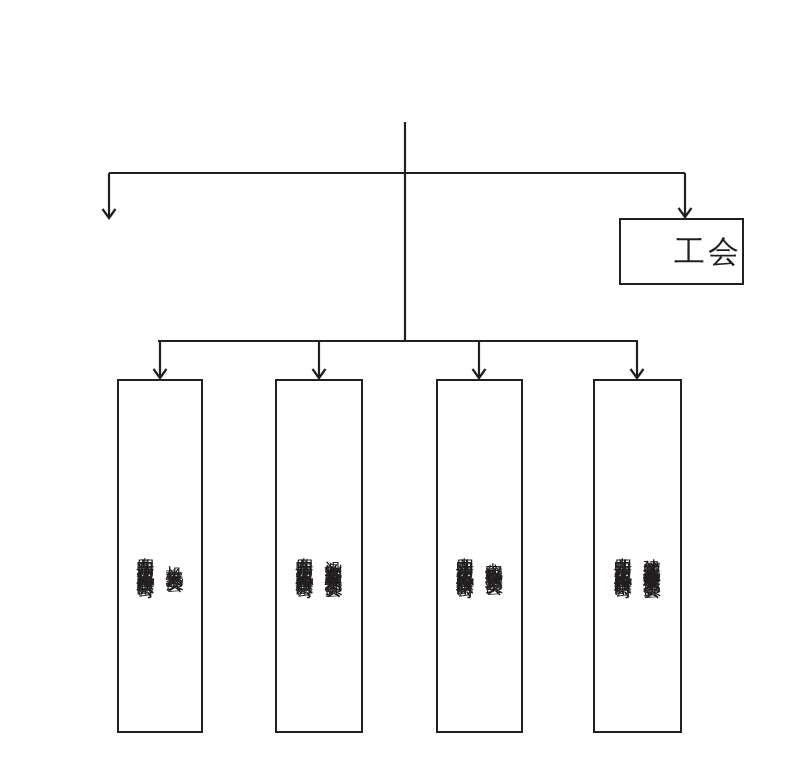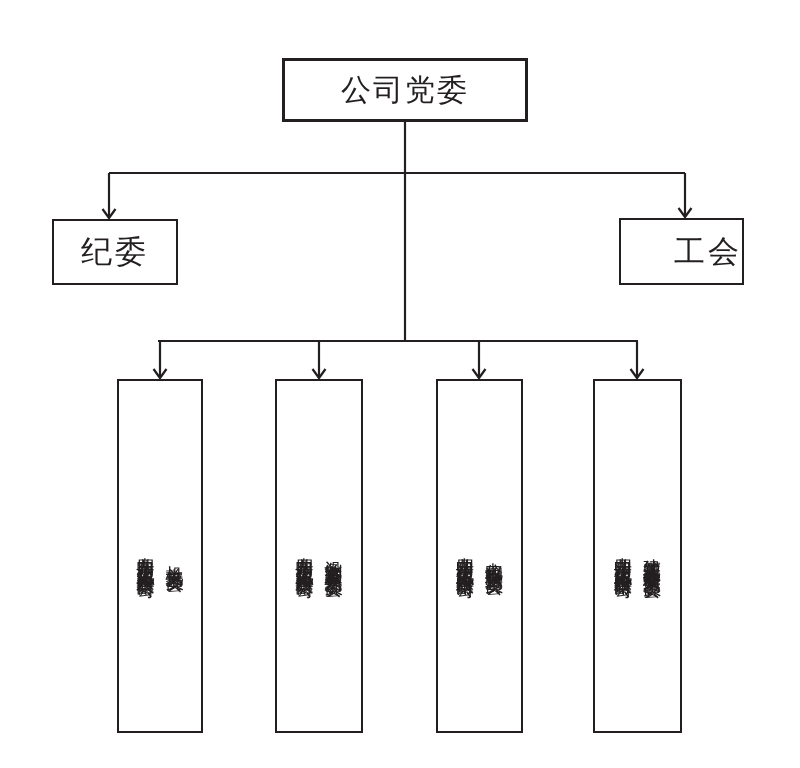--- a/index.html
+++ b/index.html
@@ -86,27 +86,21 @@
 
       <path d="M102.5 209 L109 218 L115.5 209"></path>
       <path d="M678.5 208 L685 217 L691.5 208"></path>
       <path d="M153.5 369 L160 378 L166.5 369"></path>
       <path d="M312.5 369 L319 378 L325.5 369"></path>
       <path d="M472.5 369 L479 378 L485.5 369"></path>
       <path d="M630.5 369 L637 378 L643.5 369"></path>
     </g>
   </svg>
 
-  <div class="node node-root">
-    <span class="label">公司党委</span>
-  </div>
 
-  <div class="node node-l2 node-jiwei">
-    <span class="label">纪委</span>
-  </div>
   <div class="node node-l2 node-gonghui">
     <span class="label">工会</span>
   </div>
 
   <div class="node node-branch branch-1">
     <div class="vcol vcol-company">中共四川泸天化弘旭工程建设有限公司</div>
     <div class="vcol vcol-dept">机关支部委员会</div>
   </div>
 
   <div class="node node-branch branch-2">

